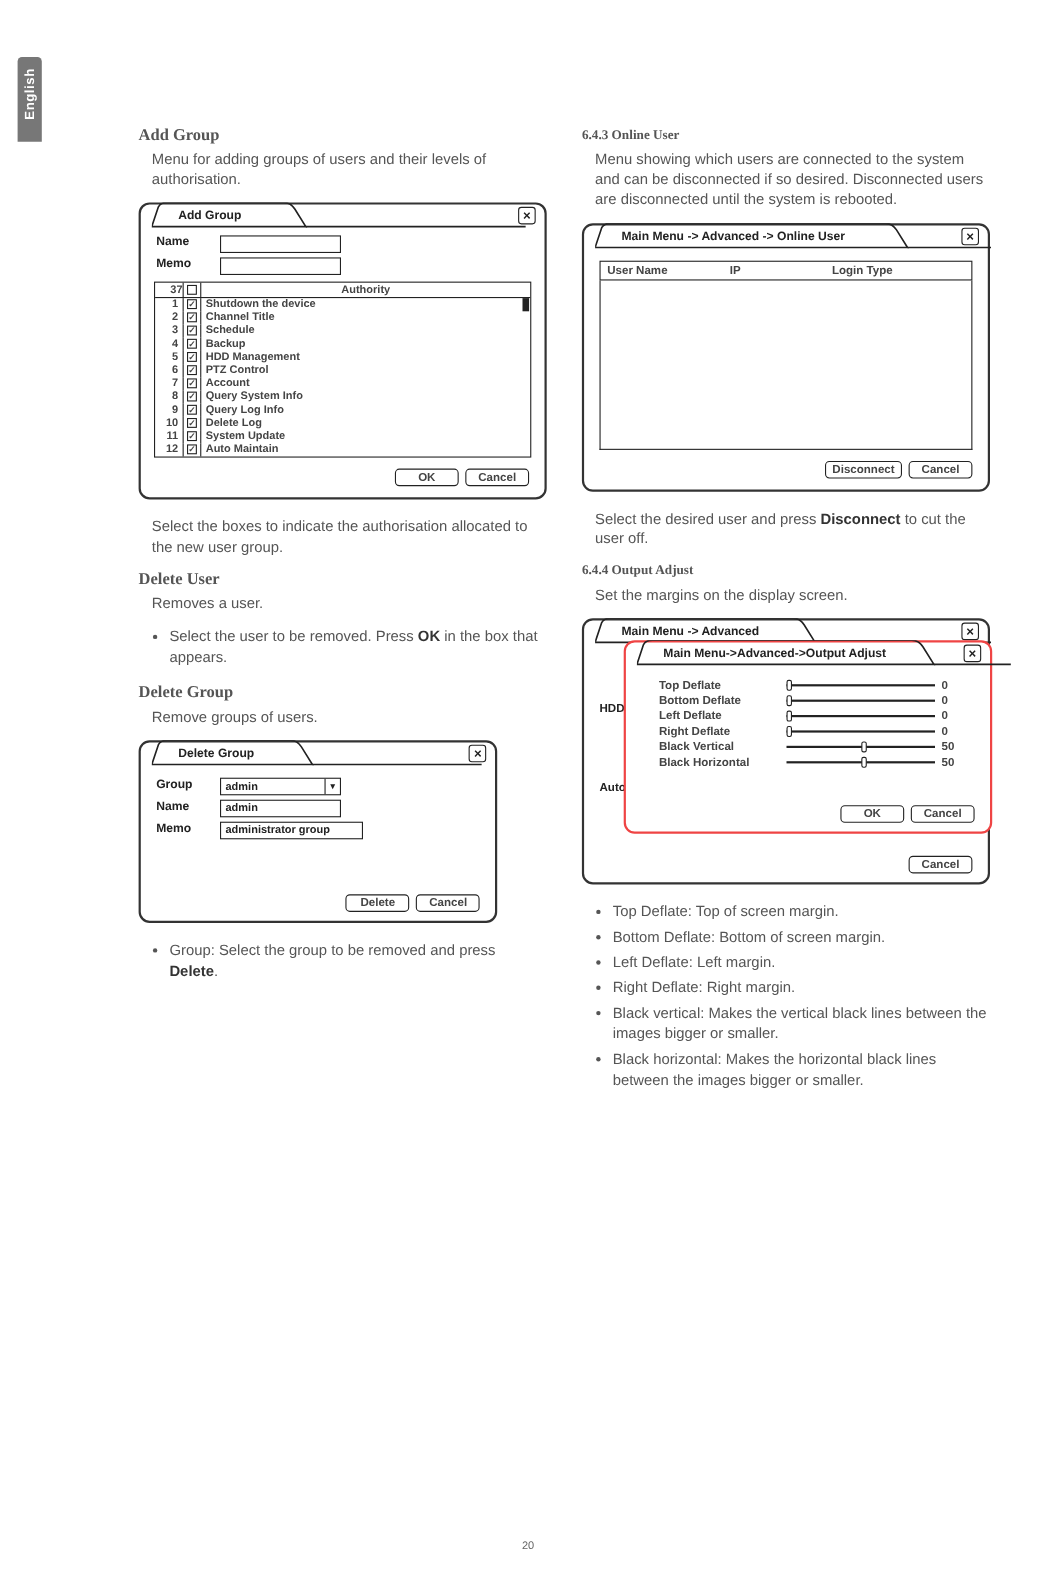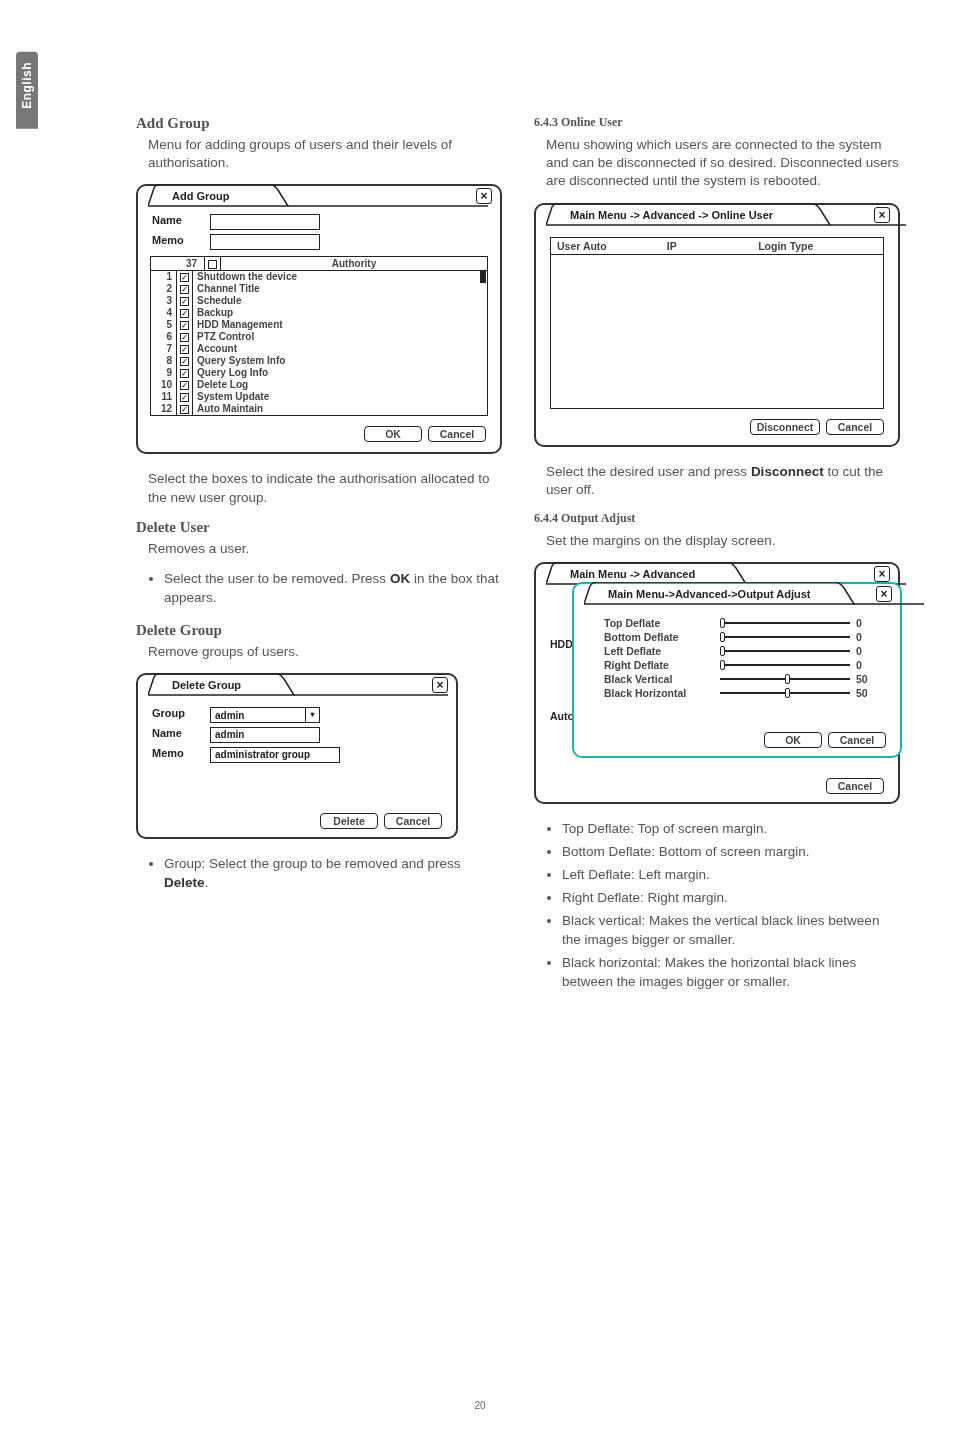--- a/index.html
+++ b/index.html
@@ -26,21 +26,21 @@
     font-weight: bold;
     padding: 20px 4px 10px 4px;
     writing-mode: vertical-rl;
     transform: rotate(180deg);
     border-radius: 0 0 4px 4px;
     letter-spacing: 0.5px;
   }
   .content {
     position: absolute;
     top: 115px;
-    left: 136px;
+    left: 126px;
     right: 60px;
     display: flex;
     gap: 32px;
   }
   .col {
     flex: 1;
     min-width: 0;
   }
   .h-sub {
     font-family: Georgia, 'Times New Roman', serif;
@@ -134,24 +134,23 @@
     font-size: 10px;
     font-weight: bold;
     position: relative;
   }
   .auth-head {
     display: flex;
     border-bottom: 1.5px solid #222;
   }
   .auth-head .cnt {
     width: 26px;
-    text-align: center;
+    text-align: right;
     border-right: 1.5px solid #222;
     padding: 1px 0;
-    margin-left: 28px;
   }
   .auth-head .chk {
     width: 16px;
     border-right: 1.5px solid #222;
     padding: 1px 0;
     text-align: center;
   }
   .auth-head .hlabel {
     flex: 1;
     text-align: center;
@@ -270,21 +269,21 @@
     width: 5px;
     height: 10px;
     border: 1.2px solid #222;
     background: #fff;
     border-radius: 2px;
   }
   .slider-row .sval { width: 24px; text-align: left; }
   .nest-dialog {
     position: absolute;
     top: 18px; left: 36px; right: -4px;
-    border: 2px solid #14b8a6;
+    border: 2px solid #ef4444;
     border-radius: 10px;
     background: #fff;
     padding-bottom: 6px;
     z-index: 2;
   }
   .bg-dialog-content {
     font-size: 10.5px;
     font-weight: bold;
     color: #222;
     padding: 48px 14px 10px 14px;
@@ -463,21 +462,21 @@
       <div class="dialog">
         <div class="dialog-header">
           <svg class="tab-shape" viewBox="0 0 360 24" preserveAspectRatio="none">
             <path d="M0 22 L6 4 Q8 0 14 0 L264 0 Q270 0 274 6 L284 22 Z" fill="none" stroke="#222" stroke-width="1.5"></path>
             <path d="M284 22 L360 22" stroke="#222" stroke-width="1.5"></path>
           </svg>
           <span class="tab-label">Main Menu -&gt; Advanced -&gt; Online User</span>
           <div class="close-x">×</div>
         </div>
         <div class="table-head-row">
-          <span style="flex:1.2">User Auto</span>
+          <span style="flex:1.2">User Name</span>
           <span style="flex:1">IP</span>
           <span style="flex:1.3">Login Type</span>
         </div>
         <div class="table-body-box"></div>
         <div class="btn-row">
           <div class="btn" style="min-width:70px">Disconnect</div>
           <div class="btn">Cancel</div>
         </div>
       </div>
 

